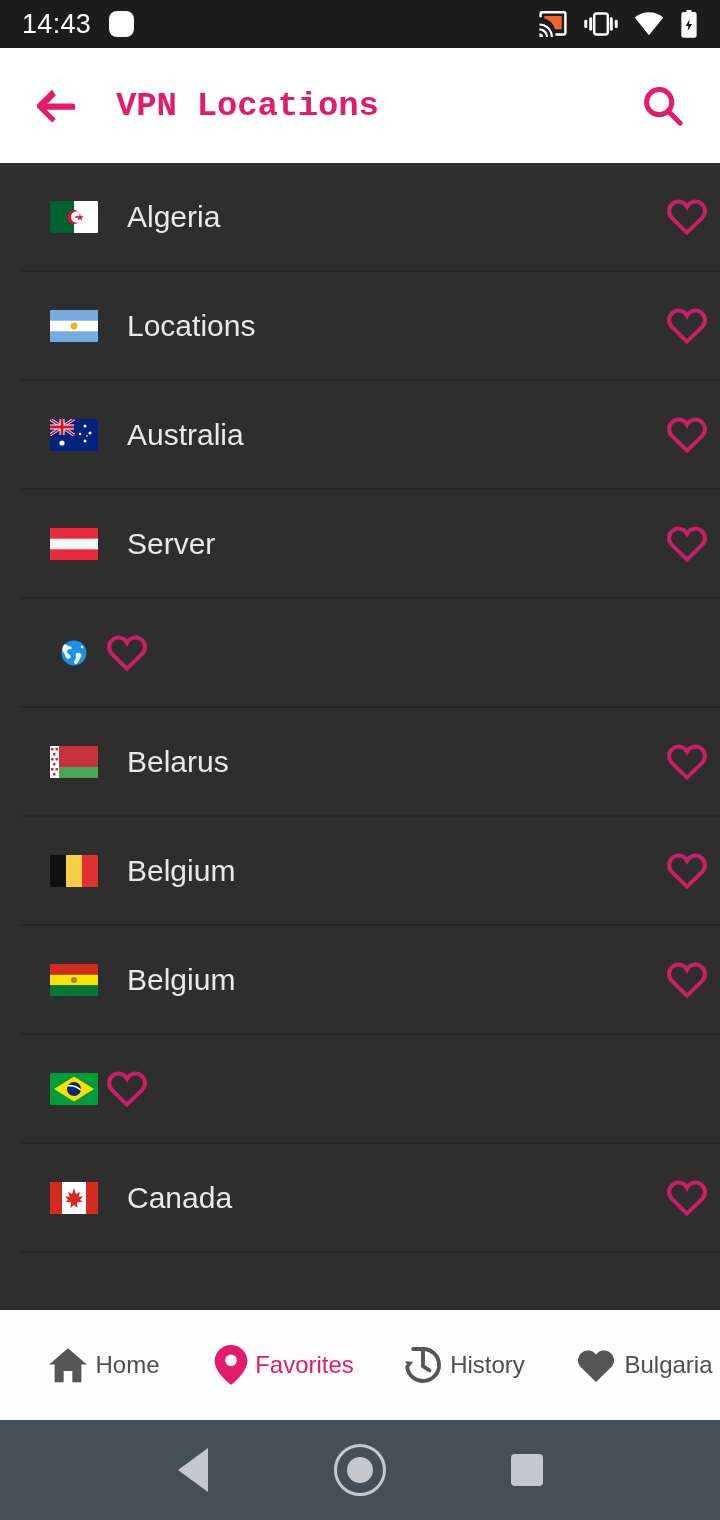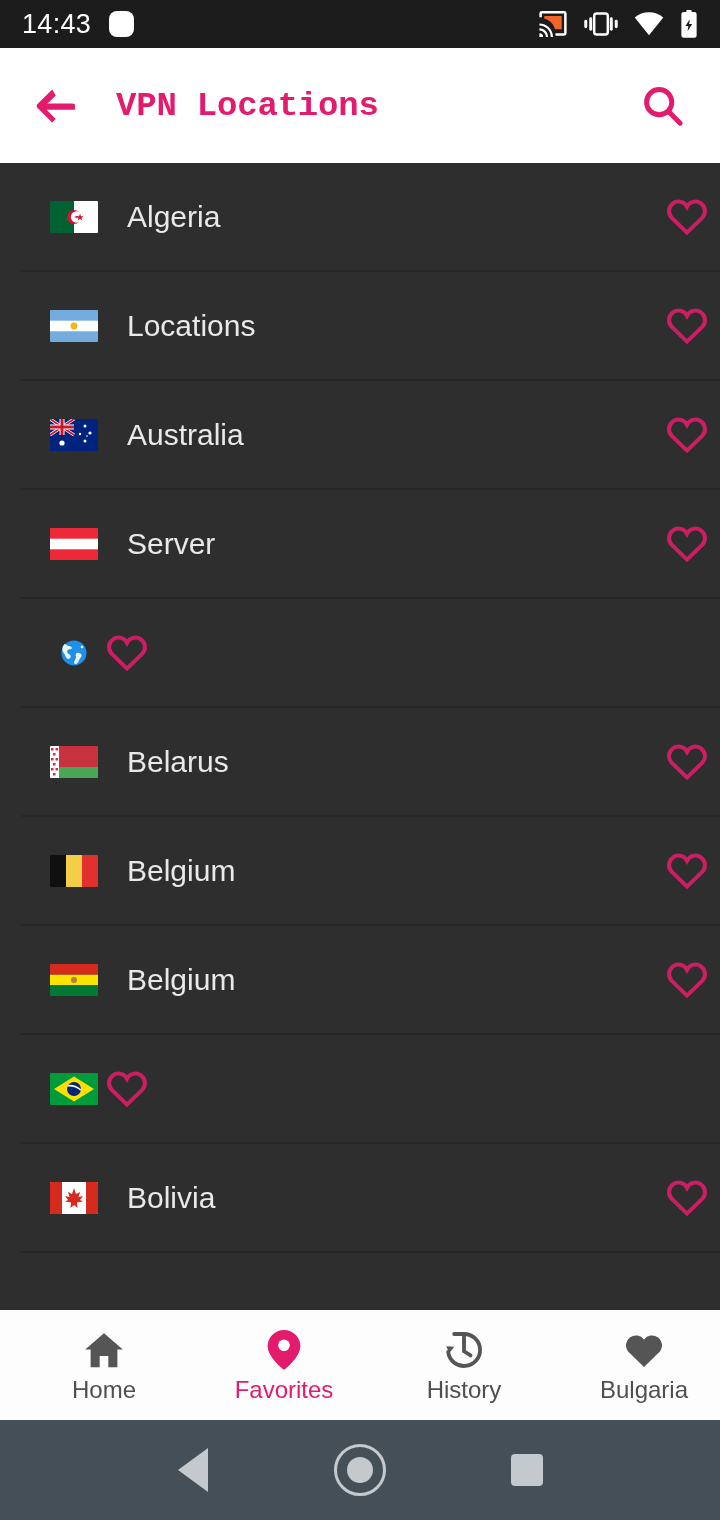--- a/index.html
+++ b/index.html
@@ -165,21 +165,21 @@
     height: 110px;
     background: #fdfdfd;
     display: flex;
     align-items: center;
     box-sizing: border-box;
   }
   .nav-item {
     flex: 1 1 0;
     height: 114px;
     display: flex;
-    flex-direction: column;
+    flex-direction: row;
     align-items: center;
     justify-content: center;
     gap: 7px;
     cursor: pointer;
     padding-left: 28px;
   }
   .nav-icon {
     height: 42px;
     display: flex;
     align-items: center;
@@ -475,21 +475,21 @@
 
     <div class="loc-row">
       <div class="flag">
         <svg class="flag-img" viewBox="0 0 48 32">
           <rect width="48" height="32" fill="#ffffff"></rect>
           <rect width="12" height="32" fill="#d52b1e"></rect>
             <rect x="36" width="12" height="32" fill="#d52b1e"></rect>
           <path d="M24 6 26 12 30 10 28.5 15 33 14 30 18 33 19.5 27 20.5 27.5 26 24 23 20.5 26 21 20.5 15 19.5 18 18 15 14 19.5 15 18 10 22 12z" fill="#d52b1e"></path>
         </svg>
       </div>
-      <div class="loc-name">Bolivia</div>
+      <div class="loc-name">Canada</div>
       <div class="fav-btn">
         <svg width="42" height="38" viewBox="0 0 22 20">
           <path d="M11 18.2 2.9 10.3A5 5 0 1 1 11 4.6a5 5 0 1 1 8.1 5.7L11 18.2z" fill="none" stroke="#cc1f63" stroke-width="2.1"></path>
         </svg>
       </div>
     </div>
 
   </div>
 
   <div class="bottom-nav">

